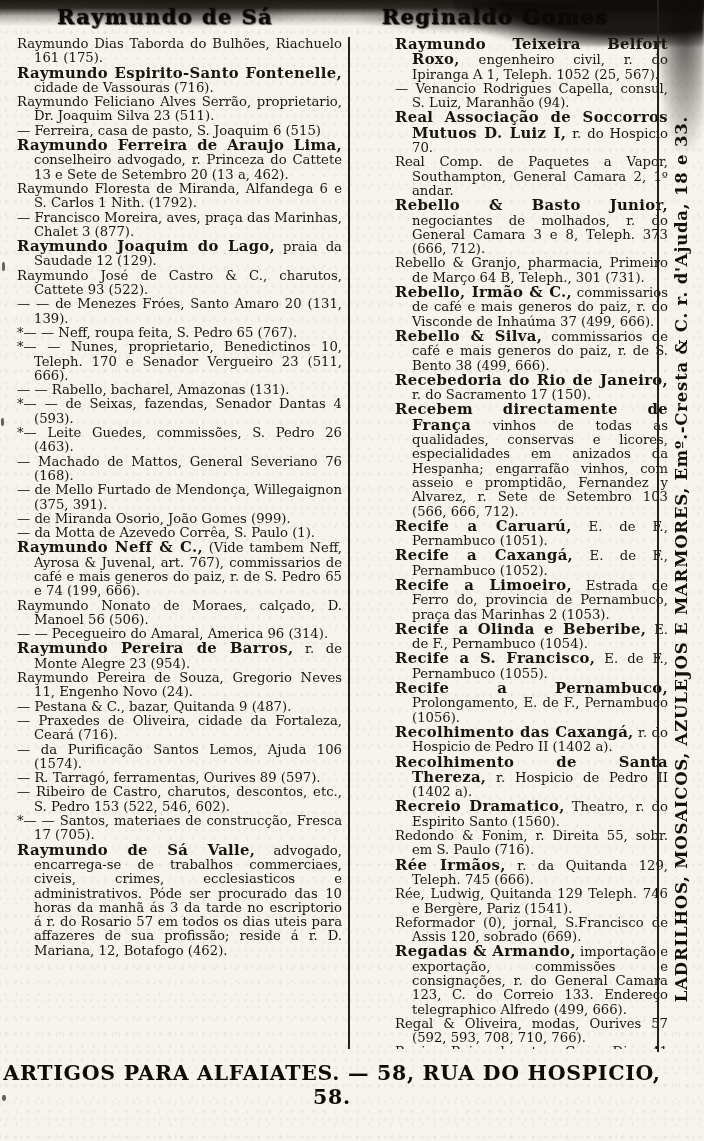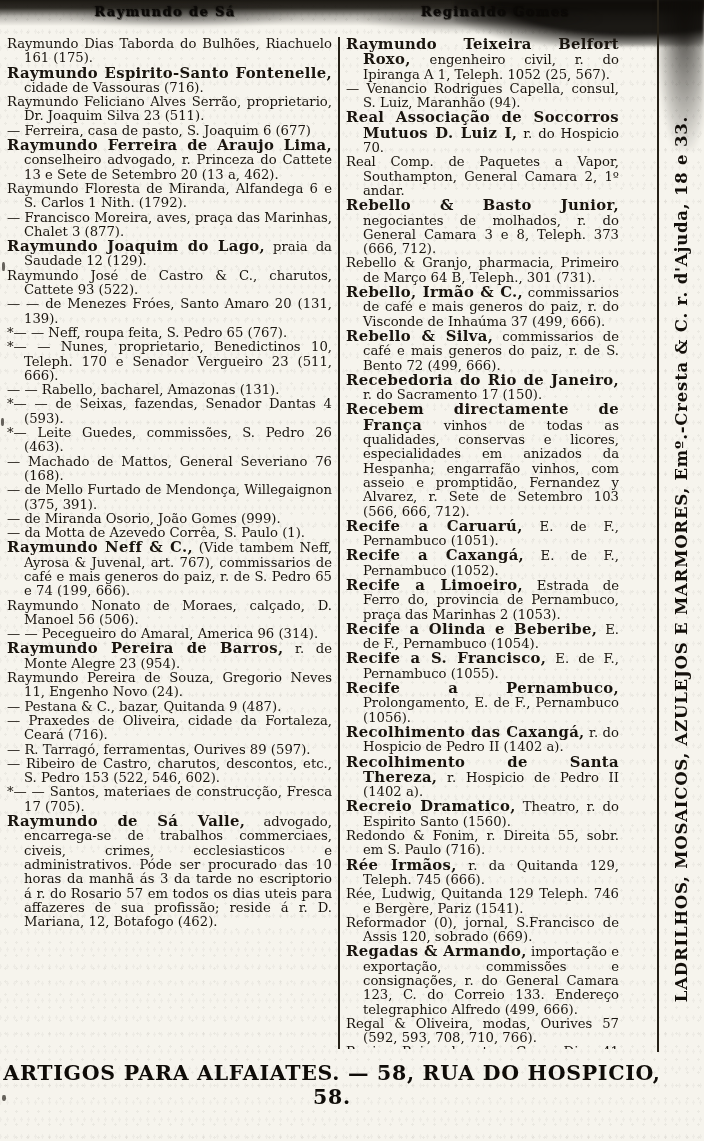--- a/index.html
+++ b/index.html
@@ -40,26 +40,26 @@
     filter:blur(2px);
   }
   .margin-top-blot {
     position:absolute; top:0; right:0; width:48px; height:150px;
     background:radial-gradient(ellipse at 60% 6%, rgba(14,12,9,0.8), rgba(14,12,9,0) 76%);
     filter:blur(2px);
   }
 
   .running-heads { position:absolute; top:4px; left:0; width:660px; display:flex; z-index:3; }
   .running-heads .head {
-    flex:1; text-align:center; font-weight:bold; font-size:13px;
+    flex:1; text-align:center; font-weight:bold; font-size:21px;
     letter-spacing:1.4px; color:#0b0907;
     text-shadow:0 0 2px rgba(10,8,5,0.9), 1px 1px 0 rgba(10,8,5,0.45);
   }
 
-  .columns { position:absolute; top:37px; left:7px; width:651px; height:1012px; display:flex; overflow:hidden; }
+  .columns { position:absolute; top:37px; left:17px; width:651px; height:1012px; display:flex; overflow:hidden;justify-content:space-between; }
   .col { overflow:hidden; }
   .col.left  { width:333px; padding-right:6px; border-right:2px solid #262118; }
   .col.right { width:279px; padding-left:6px; }
 
   .entry {
     text-align:justify; font-size:13.2px; line-height:14.3px;
     padding-left:17px; text-indent:-17px; color:#19140e;
   }
   .entry .lead { font-weight:bold; font-size:14.8px; letter-spacing:0.35px; }
 
@@ -100,21 +100,21 @@
   <div class="running-heads">
     <div class="head">Raymundo de Sá</div>
     <div class="head">Reginaldo Gomes</div>
   </div>
 
   <div class="columns">
     <div class="col left">
         <p class="entry"><span>Raymundo Dias Taborda do Bulhões, Riachuelo 161 (175).</span></p>
         <p class="entry"><span class="lead">Raymundo Espirito-Santo Fontenelle,</span><span> cidade de Vassouras (716).</span></p>
         <p class="entry"><span>Raymundo Feliciano Alves Serrão, proprietario, Dr. Joaquim Silva 23 (511).</span></p>
-        <p class="entry"><span>— Ferreira, casa de pasto, S. Joaquim 6 (677)</span></p>
+        <p class="entry"><span>— Ferreira, casa de pasto, S. Joaquim 6 (515)</span></p>
         <p class="entry"><span class="lead">Raymundo Ferreira de Araujo Lima,</span><span> conselheiro advogado, r. Princeza do Cattete 13 e Sete de Setembro 20 (13 a, 462).</span></p>
         <p class="entry"><span>Raymundo Floresta de Miranda, Alfandega 6 e S. Carlos 1 Nith. (1792).</span></p>
         <p class="entry"><span>— Francisco Moreira, aves, praça das Marinhas, Chalet 3 (877).</span></p>
         <p class="entry"><span class="lead">Raymundo Joaquim do Lago,</span><span> praia da Saudade 12 (129).</span></p>
         <p class="entry"><span>Raymundo José de Castro &amp; C., charutos, Cattete 93 (522).</span></p>
         <p class="entry"><span>— — de Menezes Fróes, Santo Amaro 20 (131, 139).</span></p>
         <p class="entry"><span>*— — Neff, roupa feita, S. Pedro 65 (767).</span></p>
         <p class="entry"><span>*— — Nunes, proprietario, Benedictinos 10, Teleph. 170 e Senador Vergueiro 23 (511, 666).</span></p>
         <p class="entry"><span>— — Rabello, bacharel, Amazonas (131).</span></p>
         <p class="entry"><span>*— — de Seixas, fazendas, Senador Dantas 4 (593).</span></p>
@@ -123,34 +123,35 @@
         <p class="entry"><span>— de Mello Furtado de Mendonça, Willegaignon (375, 391).</span></p>
         <p class="entry"><span>— de Miranda Osorio, João Gomes (999).</span></p>
         <p class="entry"><span>— da Motta de Azevedo Corrêa, S. Paulo (1).</span></p>
         <p class="entry"><span class="lead">Raymundo Neff &amp; C.,</span><span> (Vide tambem Neff, Ayrosa &amp; Juvenal, art. 767), commissarios de café e mais generos do paiz, r. de S. Pedro 65 e 74 (199, 666).</span></p>
         <p class="entry"><span>Raymundo Nonato de Moraes, calçado, D. Manoel 56 (506).</span></p>
         <p class="entry"><span>— — Pecegueiro do Amaral, America 96 (314).</span></p>
         <p class="entry"><span class="lead">Raymundo Pereira de Barros,</span><span> r. de Monte Alegre 23 (954).</span></p>
         <p class="entry"><span>Raymundo Pereira de Souza, Gregorio Neves 11, Engenho Novo (24).</span></p>
         <p class="entry"><span>— Pestana &amp; C., bazar, Quitanda 9 (487).</span></p>
         <p class="entry"><span>— Praxedes de Oliveira, cidade da Fortaleza, Ceará (716).</span></p>
+        <p class="entry"><span>— da Purificação Santos Lemos, Ajuda 106 (1574).</span></p>
         <p class="entry"><span>— R. Tarragó, ferramentas, Ourives 89 (597).</span></p>
         <p class="entry"><span>— Ribeiro de Castro, charutos, descontos, etc., S. Pedro 153 (522, 546, 602).</span></p>
         <p class="entry"><span>*— — Santos, materiaes de construcção, Fresca 17 (705).</span></p>
         <p class="entry"><span class="lead">Raymundo de Sá Valle,</span><span> advogado, encarrega-se de trabalhos commerciaes, civeis, crimes, ecclesiasticos e administrativos. Póde ser procurado das 10 horas da manhã ás 3 da tarde no escriptorio á r. do Rosario 57 em todos os dias uteis para affazeres de sua profissão; reside á r. D. Mariana, 12, Botafogo (462).</span></p>
       </div>
     <div class="col right">
         <p class="entry"><span class="lead">Raymundo Teixeira Belfort Roxo,</span><span> engenheiro civil, r. do Ipiranga A 1, Teleph. 1052 (25, 567).</span></p>
         <p class="entry"><span>— Venancio Rodrigues Capella, consul, S. Luiz, Maranhão (94).</span></p>
         <p class="entry"><span class="lead">Real Associação de Soccorros Mutuos D. Luiz I,</span><span> r. do Hospicio 70.</span></p>
         <p class="entry"><span>Real Comp. de Paquetes a Vapor, Southampton, General Camara 2, 1º andar.</span></p>
         <p class="entry"><span class="lead">Rebello &amp; Basto Junior,</span><span> negociantes de molhados, r. do General Camara 3 e 8, Teleph. 373 (666, 712).</span></p>
         <p class="entry"><span>Rebello &amp; Granjo, pharmacia, Primeiro de Março 64 B, Teleph., 301 (731).</span></p>
         <p class="entry"><span class="lead">Rebello, Irmão &amp; C.,</span><span> commissarios de café e mais generos do paiz, r. do Visconde de Inhaúma 37 (499, 666).</span></p>
-        <p class="entry"><span class="lead">Rebello &amp; Silva,</span><span> commissarios de café e mais generos do paiz, r. de S. Bento 72 (499, 666).</span></p>
+        <p class="entry"><span class="lead">Rebello &amp; Silva,</span><span> commissarios de café e mais generos do paiz, r. de S. Bento 38 (499, 666).</span></p>
         <p class="entry"><span class="lead">Recebedoria do Rio de Janeiro,</span><span> r. do Sacramento 17 (150).</span></p>
         <p class="entry"><span class="lead">Recebem directamente de França</span><span> vinhos de todas as qualidades, conservas e licores, especialidades em anizados da Hespanha; engarrafão vinhos, com asseio e promptidão, Fernandez y Alvarez, r. Sete de Setembro 103 (566, 666, 712).</span></p>
         <p class="entry"><span class="lead">Recife a Caruarú,</span><span> E. de F., Pernambuco (1051).</span></p>
         <p class="entry"><span class="lead">Recife a Caxangá,</span><span> E. de F., Pernambuco (1052).</span></p>
         <p class="entry"><span class="lead">Recife a Limoeiro,</span><span> Estrada de Ferro do, provincia de Pernambuco, praça das Marinhas 2 (1053).</span></p>
         <p class="entry"><span class="lead">Recife a Olinda e Beberibe,</span><span> E. de F., Pernambuco (1054).</span></p>
         <p class="entry"><span class="lead">Recife a S. Francisco,</span><span> E. de F., Pernambuco (1055).</span></p>
         <p class="entry"><span class="lead">Recife a Pernambuco,</span><span> Prolongamento, E. de F., Pernambuco (1056).</span></p>
         <p class="entry"><span class="lead">Recolhimento das Caxangá,</span><span> r. do Hospicio de Pedro II (1402 a).</span></p>
         <p class="entry"><span class="lead">Recolhimento de Santa Thereza,</span><span> r. Hospicio de Pedro II (1402 a).</span></p>

